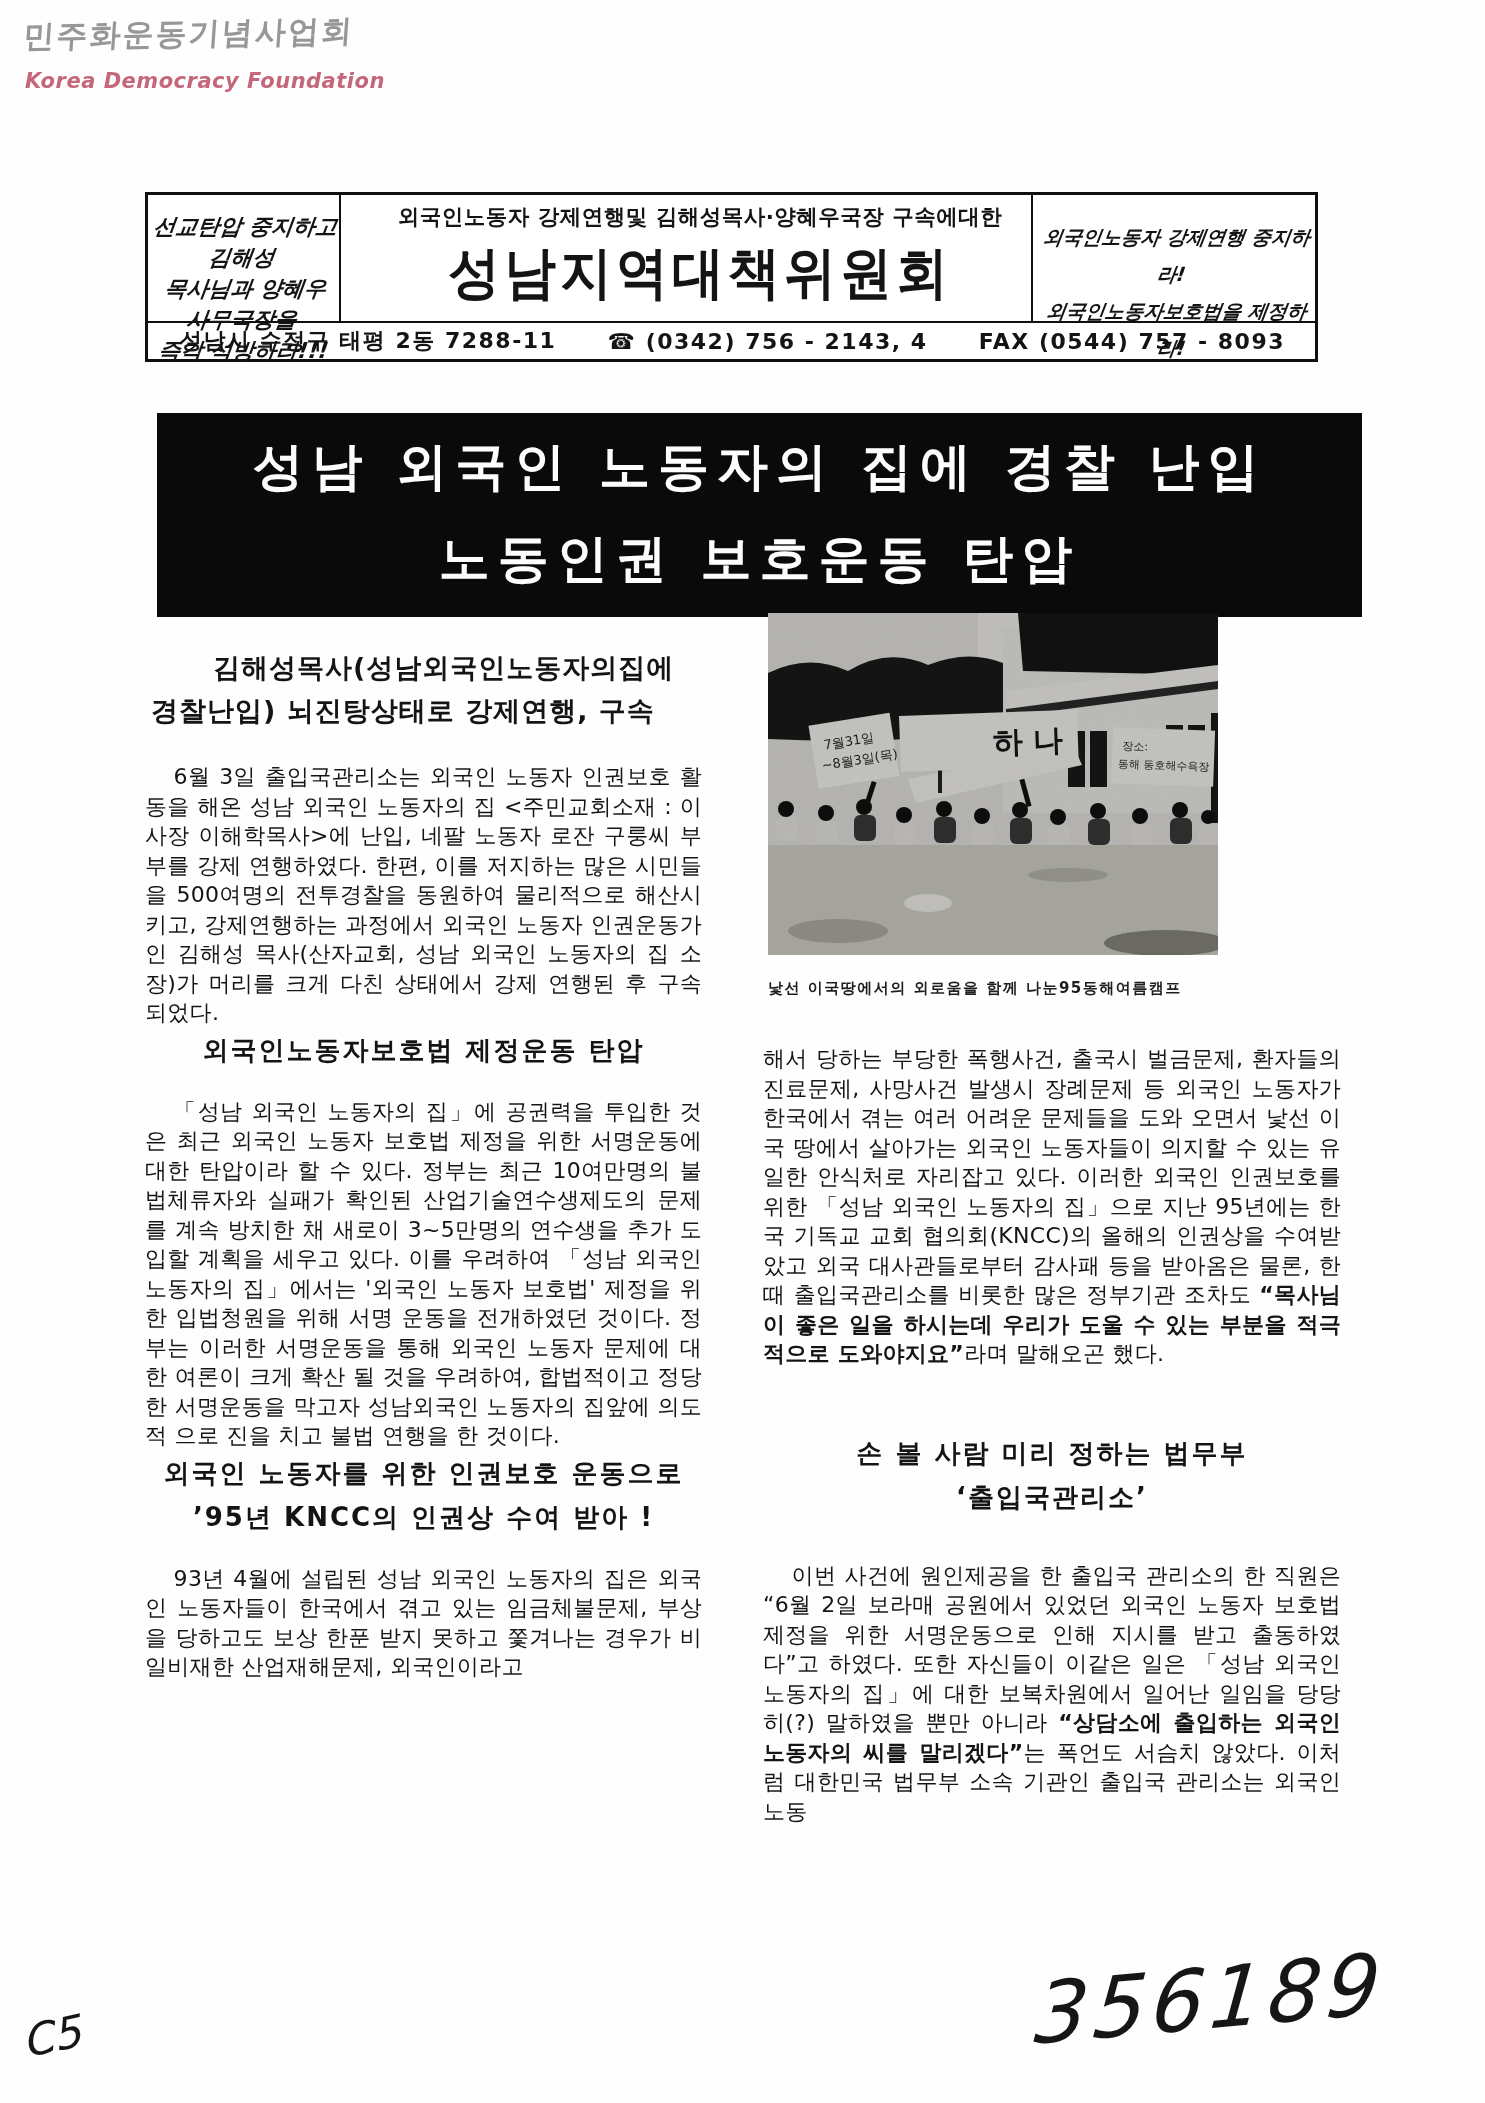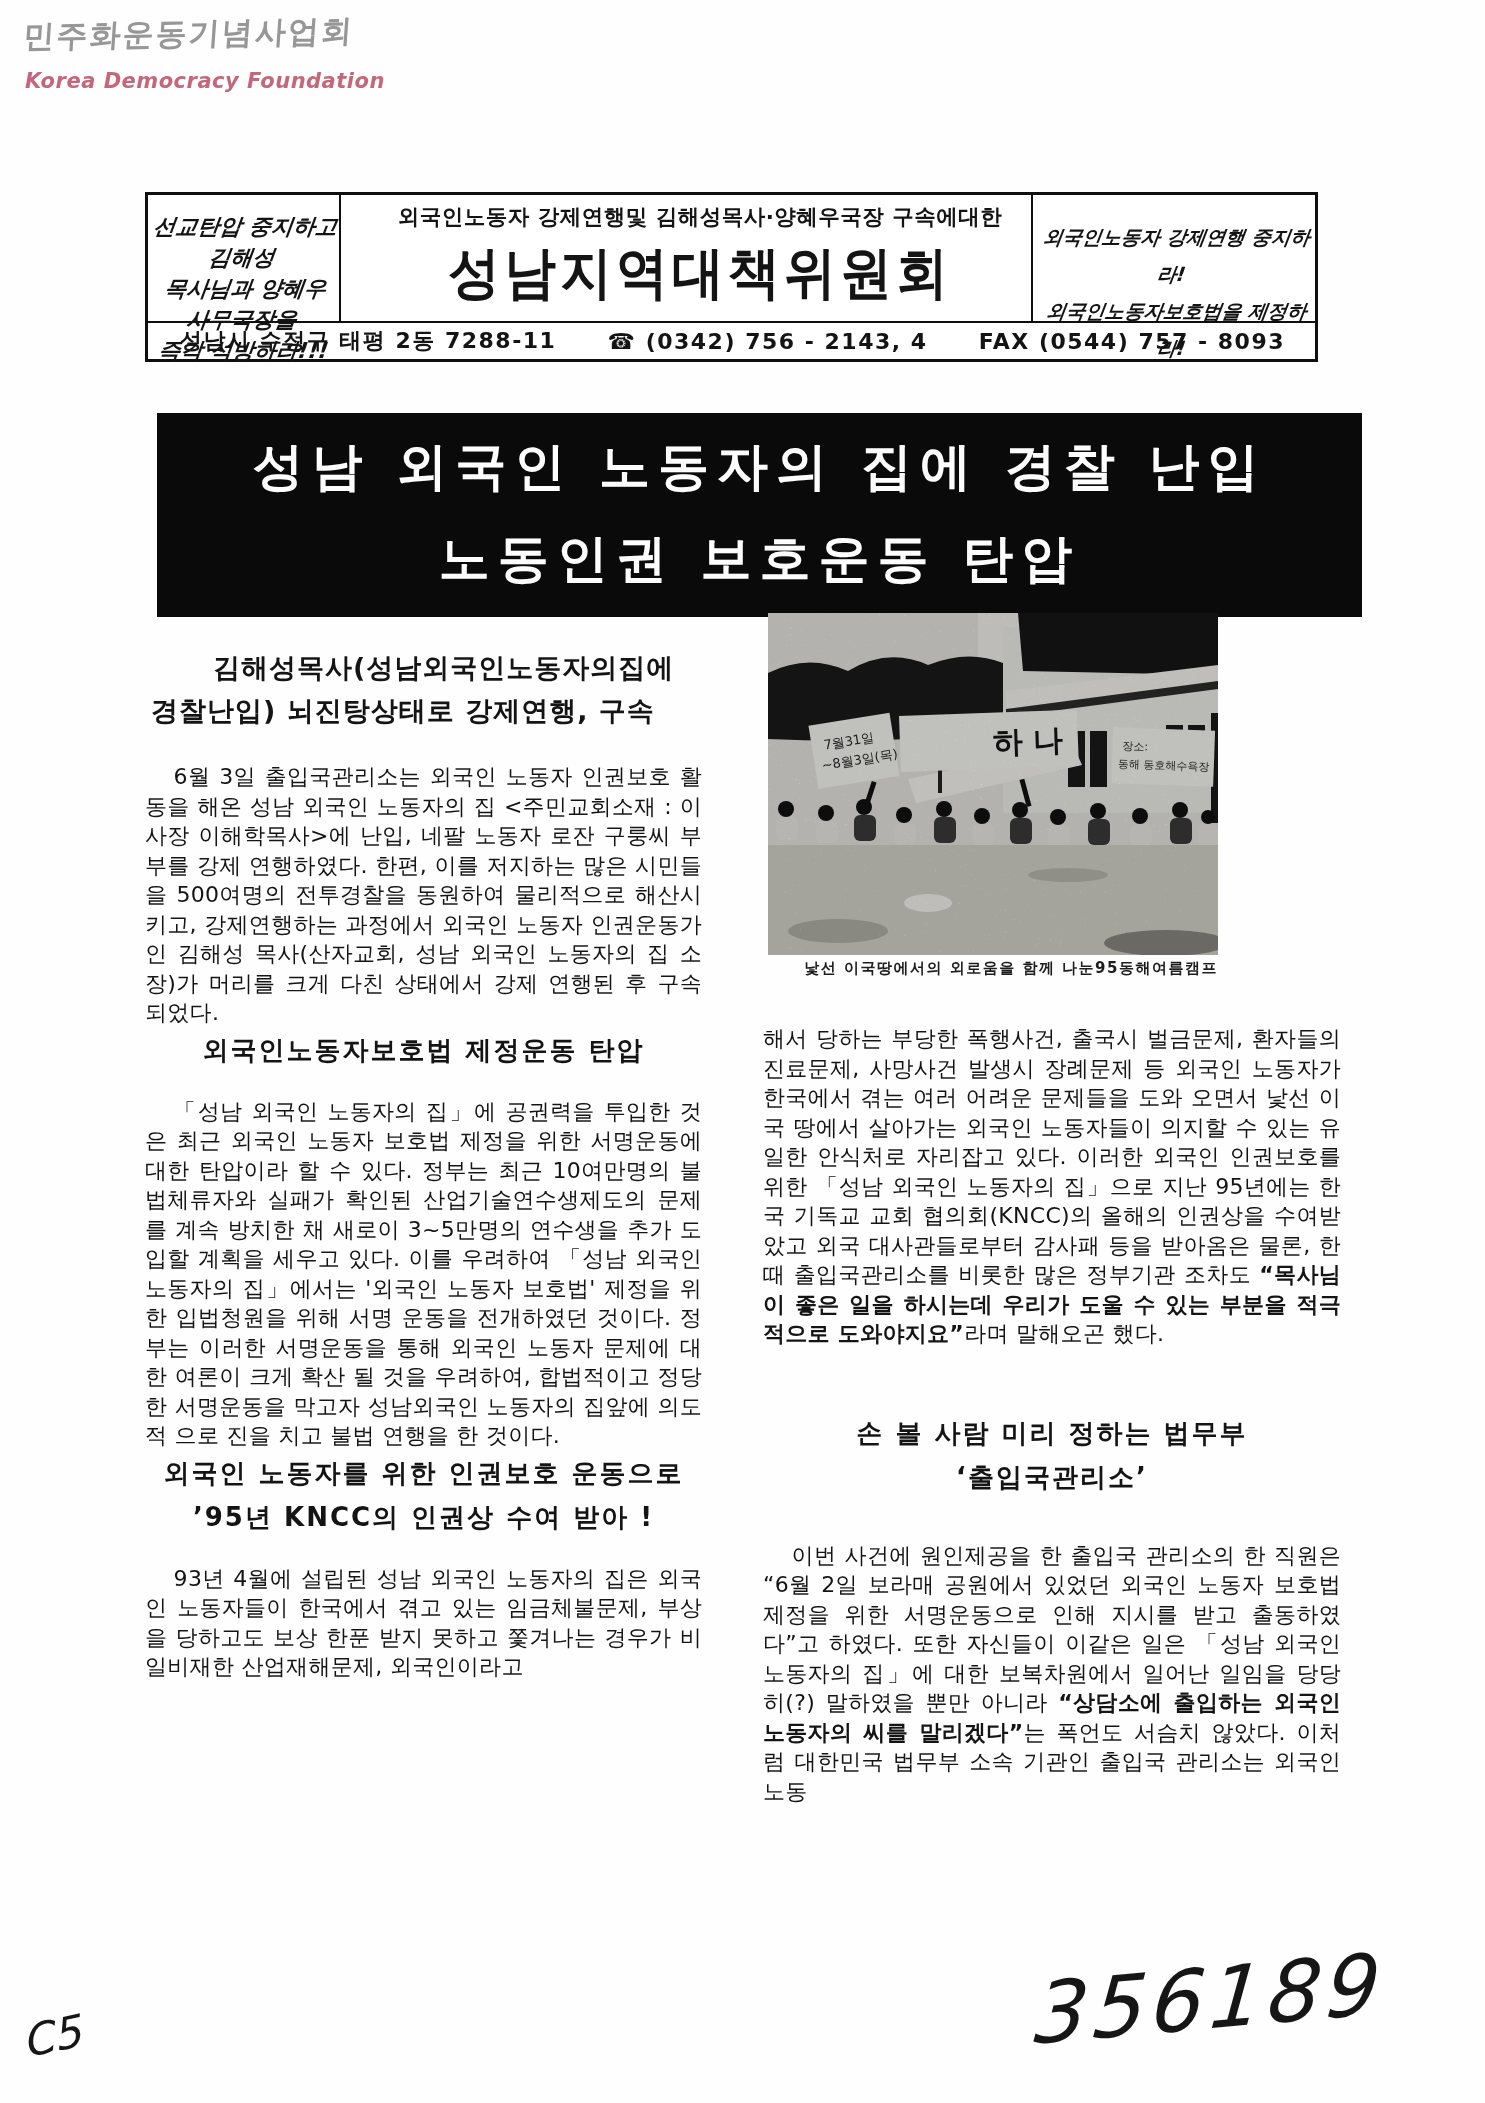--- a/index.html
+++ b/index.html
@@ -51,21 +51,21 @@
 
   .p-gap-a{margin-top:30px;}
   .p-gap-b{margin-top:25px;}
   .h-gap-a{margin-top:38px;}
   .h-gap-b{margin-top:88px;}
   .section-heading{margin:0;font-size:26px;font-weight:700;text-align:center;letter-spacing:2px;line-height:44px;}
 
   
   .photo{margin:0;width:450px;margin-left:5px;}
   .photo svg{display:block;}
-  .photo-caption{margin-top:4px;text-align:right;font-size:15px;font-weight:700;letter-spacing:1.5px;
+  .photo-caption{margin-top:24px;text-align:left;font-size:15px;font-weight:700;letter-spacing:1.5px;
                  color:#1d1d1d;filter:blur(0.3px);}
   .rc-para1{margin-top:46px;}
   .rc-head{margin-top:62px;}
   .rc-para2{margin-top:42px;}
 
   
   .mark{position:absolute;color:#161616;font-style:italic;}
   .mark-number{left:1035px;top:1950px;font-size:84px;letter-spacing:5px;
                transform:rotate(-5deg) skewX(-10deg);}
   .mark-c5{left:26px;top:2010px;font-size:44px;transform:rotate(-12deg) skewX(-6deg);}

